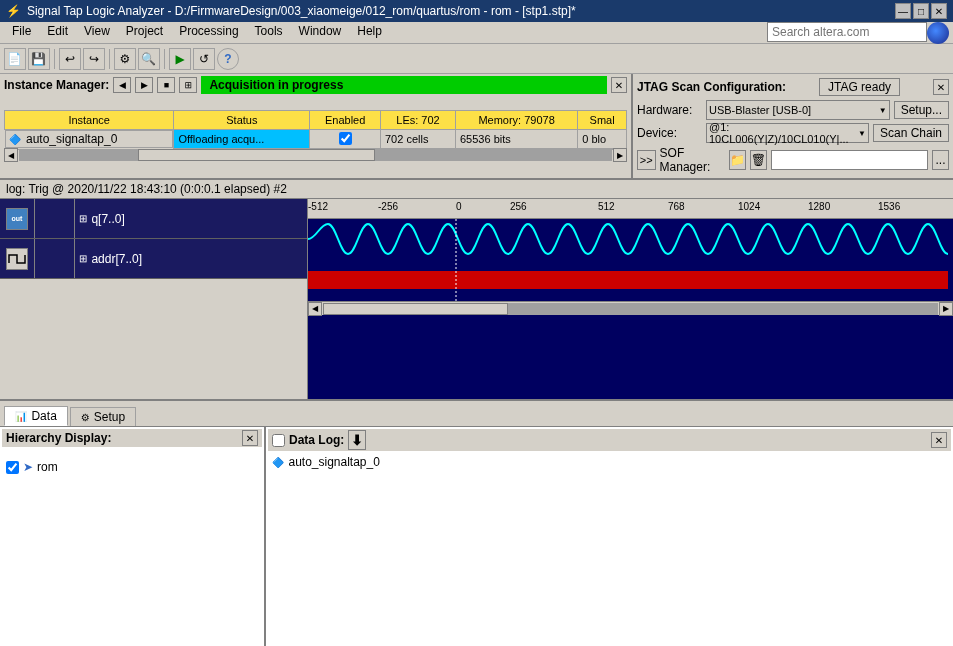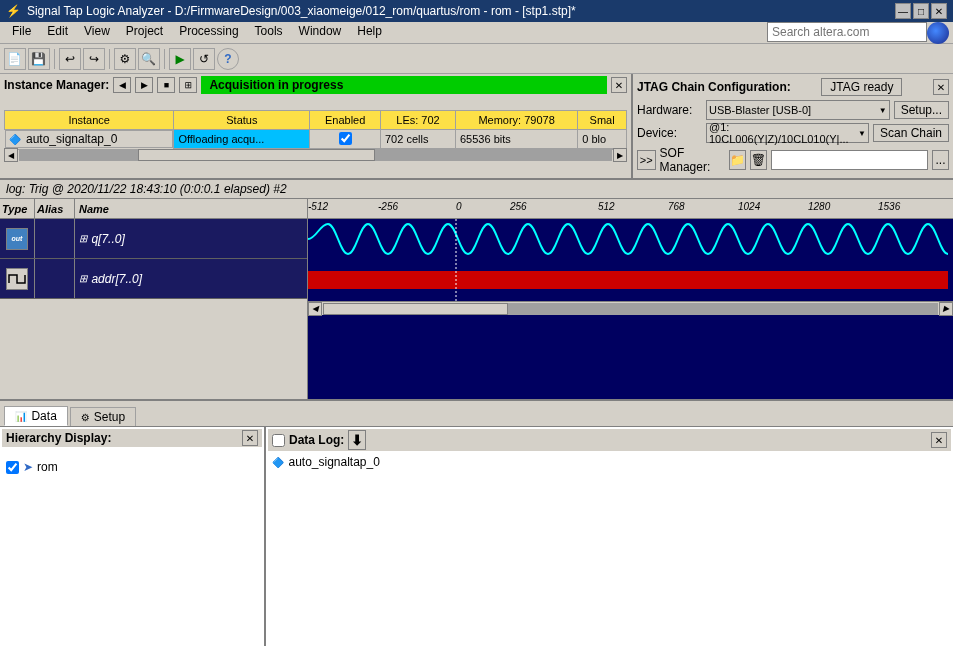--- a/index.html
+++ b/index.html
@@ -200,21 +200,20 @@
     }
 
     
     .waveform-panel {
       flex: 1;
       background: #fca5a5;
       display: flex;
       flex-direction: column;
       overflow: hidden;
       border-bottom: 2px solid #808080;
-      font-style: italic;
     }
     .waveform-header {
       background: #d4d0c8;
       padding: 2px 6px;
       font-size: 11px;
       border-bottom: 1px solid #808080;
       display: flex;
       align-items: center;
       gap: 8px;
     }
@@ -537,21 +536,21 @@
           <div class="scroll-track">
             <div class="scroll-thumb"></div>
           </div>
           <div class="scroll-arrow">▶</div>
         </div>
       </div>
     </div>
 
     <div class="right-panel">
       <div class="jtag-header">
-        <span class="jtag-title">JTAG Chain Configuration:</span>
+        <span class="jtag-title">JTAG Scan Configuration:</span>
         <span class="jtag-ready-badge">JTAG ready</span>
         <div class="close-btn-small">✕</div>
       </div>
       <div class="jtag-row">
         <span class="jtag-label">Hardware:</span>
         <div class="jtag-dropdown">
           <span style="font-size:11px;">USB-Blaster [USB-0]</span>
           <span class="jtag-dropdown-arrow">▼</span>
         </div>
         <div class="jtag-btn">Setup...</div>
@@ -575,25 +574,20 @@
     </div>
   </div>
 
   <div class="waveform-panel">
     <div class="waveform-header">
       <span>log: Trig @ 2020/11/22 18:43:10 (0:0:0.1 elapsed) #2</span>
     </div>
     <div class="waveform-content">
 
       <div class="signal-list">
-        <div class="signal-header-row">
-          <div class="signal-col-type">Type</div>
-          <div class="signal-col-alias">Alias</div>
-          <div class="signal-col-name">Name</div>
-        </div>
 
         <div class="signal-row" style="background:#1a1a60;">
           <div class="signal-type-cell">
             <div class="type-icon-out">
               <span style="font-size:7px;">out</span>
             </div>
           </div>
           <div class="signal-alias-cell"></div>
           <div class="signal-name-cell" style="color:white;">
             <span class="signal-expand">⊞</span>

